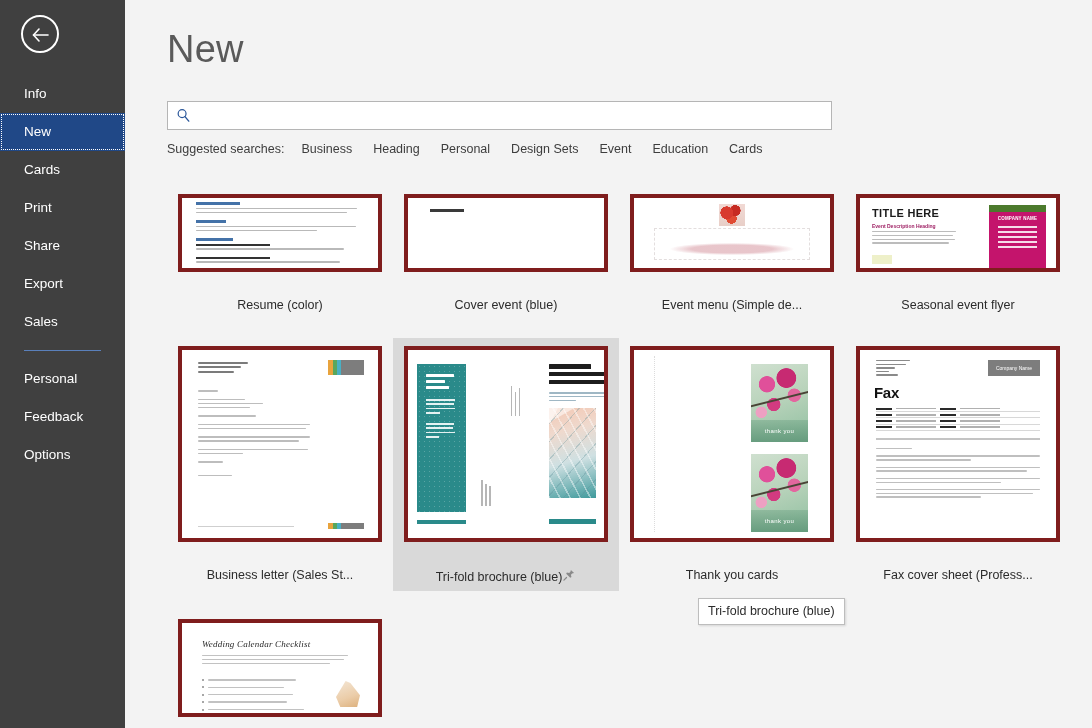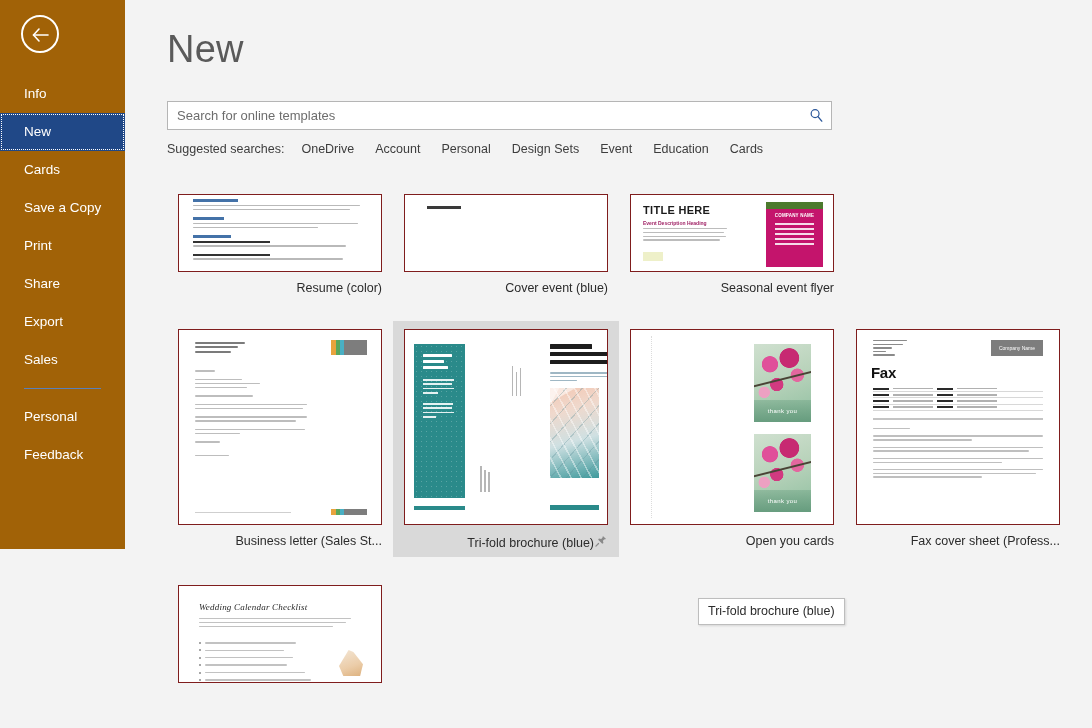--- a/index.html
+++ b/index.html
@@ -6,22 +6,22 @@
   html, body {
     width: 1092px; height: 728px;
     font-family: "Liberation Sans", sans-serif;
     background: #f3f3f3;
     overflow: hidden;
   }
   .app { position: relative; width: 1092px; height: 728px; display: flex; }
 
   
   .sidebar {
-    width: 125px; height: 549px;
-    background: #a16207;
+    width: 125px; height: 728px;
+    background: #404040;
     flex: 0 0 125px;
     position: relative;
   }
   .back-btn {
     width: 38px; height: 38px;
     border: 2px solid #ffffff;
     border-radius: 50%;
     margin: 15px 0 0 21px;
     position: relative;
     cursor: pointer;
@@ -128,33 +128,33 @@
   .tile {
     width: 226px;
     padding: 0;
     cursor: pointer;
     position: relative;
   }
   .tile-inner { padding: 8px 11px 6px 11px; }
   .tile.selected .tile-inner { background: #d9d9d9; }
   .thumb {
     background: #ffffff;
-    border: 1px solid #7f1d1d;
+    border: 4px solid #7f1d1d;
     position: relative;
     overflow: hidden;
   }
   .tile-label {
     font-size: 12.5px;
     color: #2b2b2b;
-    margin-top: 9px;
+    margin-top: 26px;
     white-space: nowrap;
     overflow: hidden;
     display: flex;
     align-items: center;
-    justify-content: flex-end;
+    justify-content: center;
   }
   .pin-icon { opacity: .75; }
 
   
   .row1 .thumb { height: 78px; }
   .row1 .tile-inner { padding-top: 0; }
   .row2 .thumb { height: 196px; }
   .row3 .thumb { height: 98px; }
 
   
@@ -333,67 +333,66 @@
       <div class="nav-item">
         <span>Info</span>
       </div>
       <div class="nav-item selected">
         <span>New</span>
       </div>
       <div class="nav-item">
         <span>Cards</span>
       </div>
       <div class="nav-item">
-        <span>Save a Copy</span>
-      </div>
-      <div class="nav-item">
         <span>Print</span>
       </div>
       <div class="nav-item">
         <span>Share</span>
       </div>
       <div class="nav-item">
         <span>Export</span>
       </div>
       <div class="nav-item">
         <span>Sales</span>
       </div>
 
       <div class="nav-divider"></div>
 
       <div class="nav-item">
         <span>Personal</span>
       </div>
       <div class="nav-item">
         <span>Feedback</span>
+      </div>
+      <div class="nav-item">
+        <span>Options</span>
       </div>
     </div>
   </div>
 
   <div class="main">
 
 
     <div class="page-title">New</div>
 
     <div class="search-row">
       <div class="search-box">
-        <input class="search-input" type="text" placeholder="Search for online templates" style="">
         <div class="search-icon-btn">
           <svg width="15" height="15" viewBox="0 0 16 16">
             <circle cx="6.5" cy="6" r="4.2" fill="none" stroke="#2b579a" stroke-width="1.3"></circle>
             <path d="M9.6 9.2 L13.6 14" stroke="#2b579a" stroke-width="1.5" stroke-linecap="round" fill="none"></path>
           </svg>
         </div>
       </div>
     </div>
 
     <div class="suggest-row">
       <span class="suggest-label">Suggested searches:</span>
-      <span class="suggest-link">OneDrive</span>
-      <span class="suggest-link">Account</span>
+      <span class="suggest-link">Business</span>
+      <span class="suggest-link">Heading</span>
       <span class="suggest-link">Personal</span>
       <span class="suggest-link">Design Sets</span>
       <span class="suggest-link">Event</span>
       <span class="suggest-link">Education</span>
       <span class="suggest-link">Cards</span>
     </div>
 
     <div class="gallery">
 
       <div class="grid row1">
@@ -437,20 +436,34 @@
               <div class="doc">
                   <div class="cl-name"></div>
                 </div>
             </div>
             <div class="tile-label">
               <span>Cover event (blue)</span>
             </div>
           </div>
         </div>
 
+        <div class="tile">
+          <div class="tile-inner">
+            <div class="thumb">
+              <div class="doc">
+                <div class="em-frame"></div>
+                <div class="em-img"></div>
+                <div class="em-swash"></div>
+              </div>
+            </div>
+            <div class="tile-label">
+              <span>Event menu (Simple de...</span>
+            </div>
+          </div>
+        </div>
 
         <div class="tile">
           <div class="tile-inner">
             <div class="thumb">
               <div class="doc">
                 <div class="sf-title">TITLE HERE</div>
                 <div class="sf-sub">Event Description Heading</div>
                 <div class="sf-body">
                   <div class="ln" style="width:100%"></div>
                   <div class="ln" style="width:97%"></div>
@@ -602,21 +615,21 @@
                 </div>
                 <div class="ty-card" style="top:104px">
                   <div class="branch"></div>
                   <div class="ty-band">
                       <span>thank you</span>
                     </div>
                 </div>
               </div>
             </div>
             <div class="tile-label">
-              <span>Open you cards</span>
+              <span>Thank you cards</span>
             </div>
           </div>
         </div>
 
         <div class="tile">
           <div class="tile-inner">
             <div class="thumb">
               <div class="doc">
                 <div class="fx-addr">
                   <div class="ln" style="width:100%"></div>

